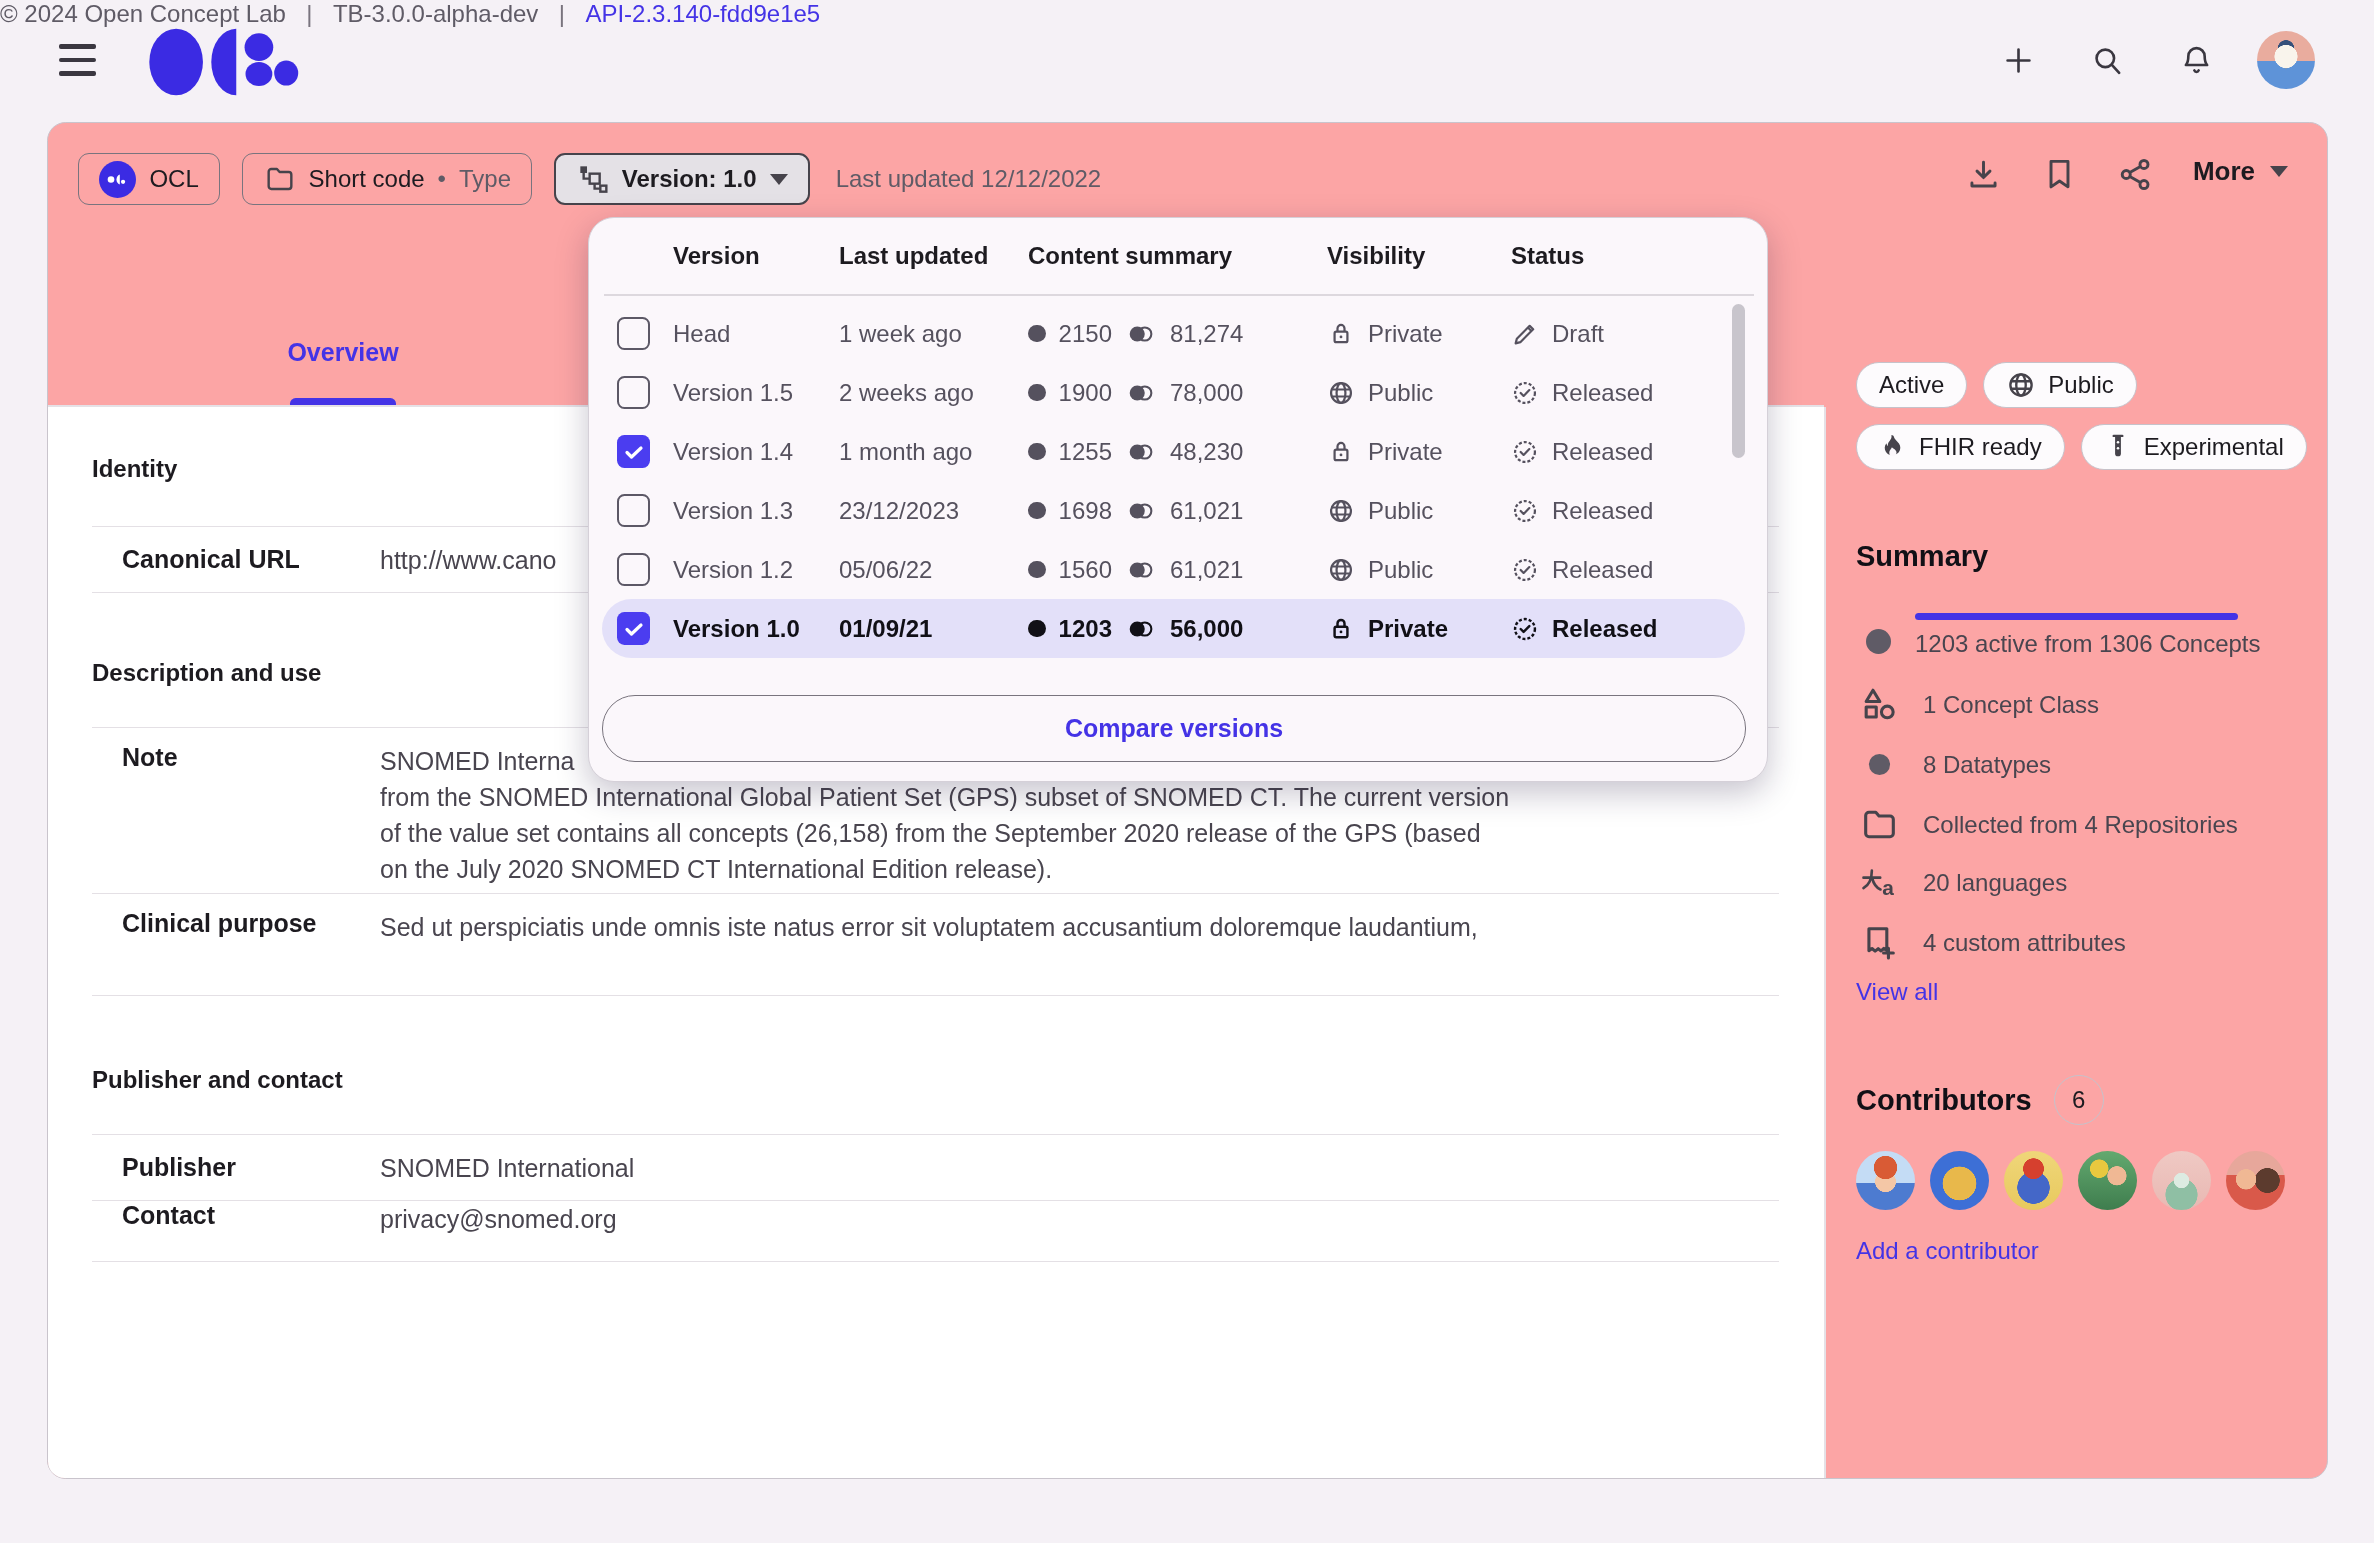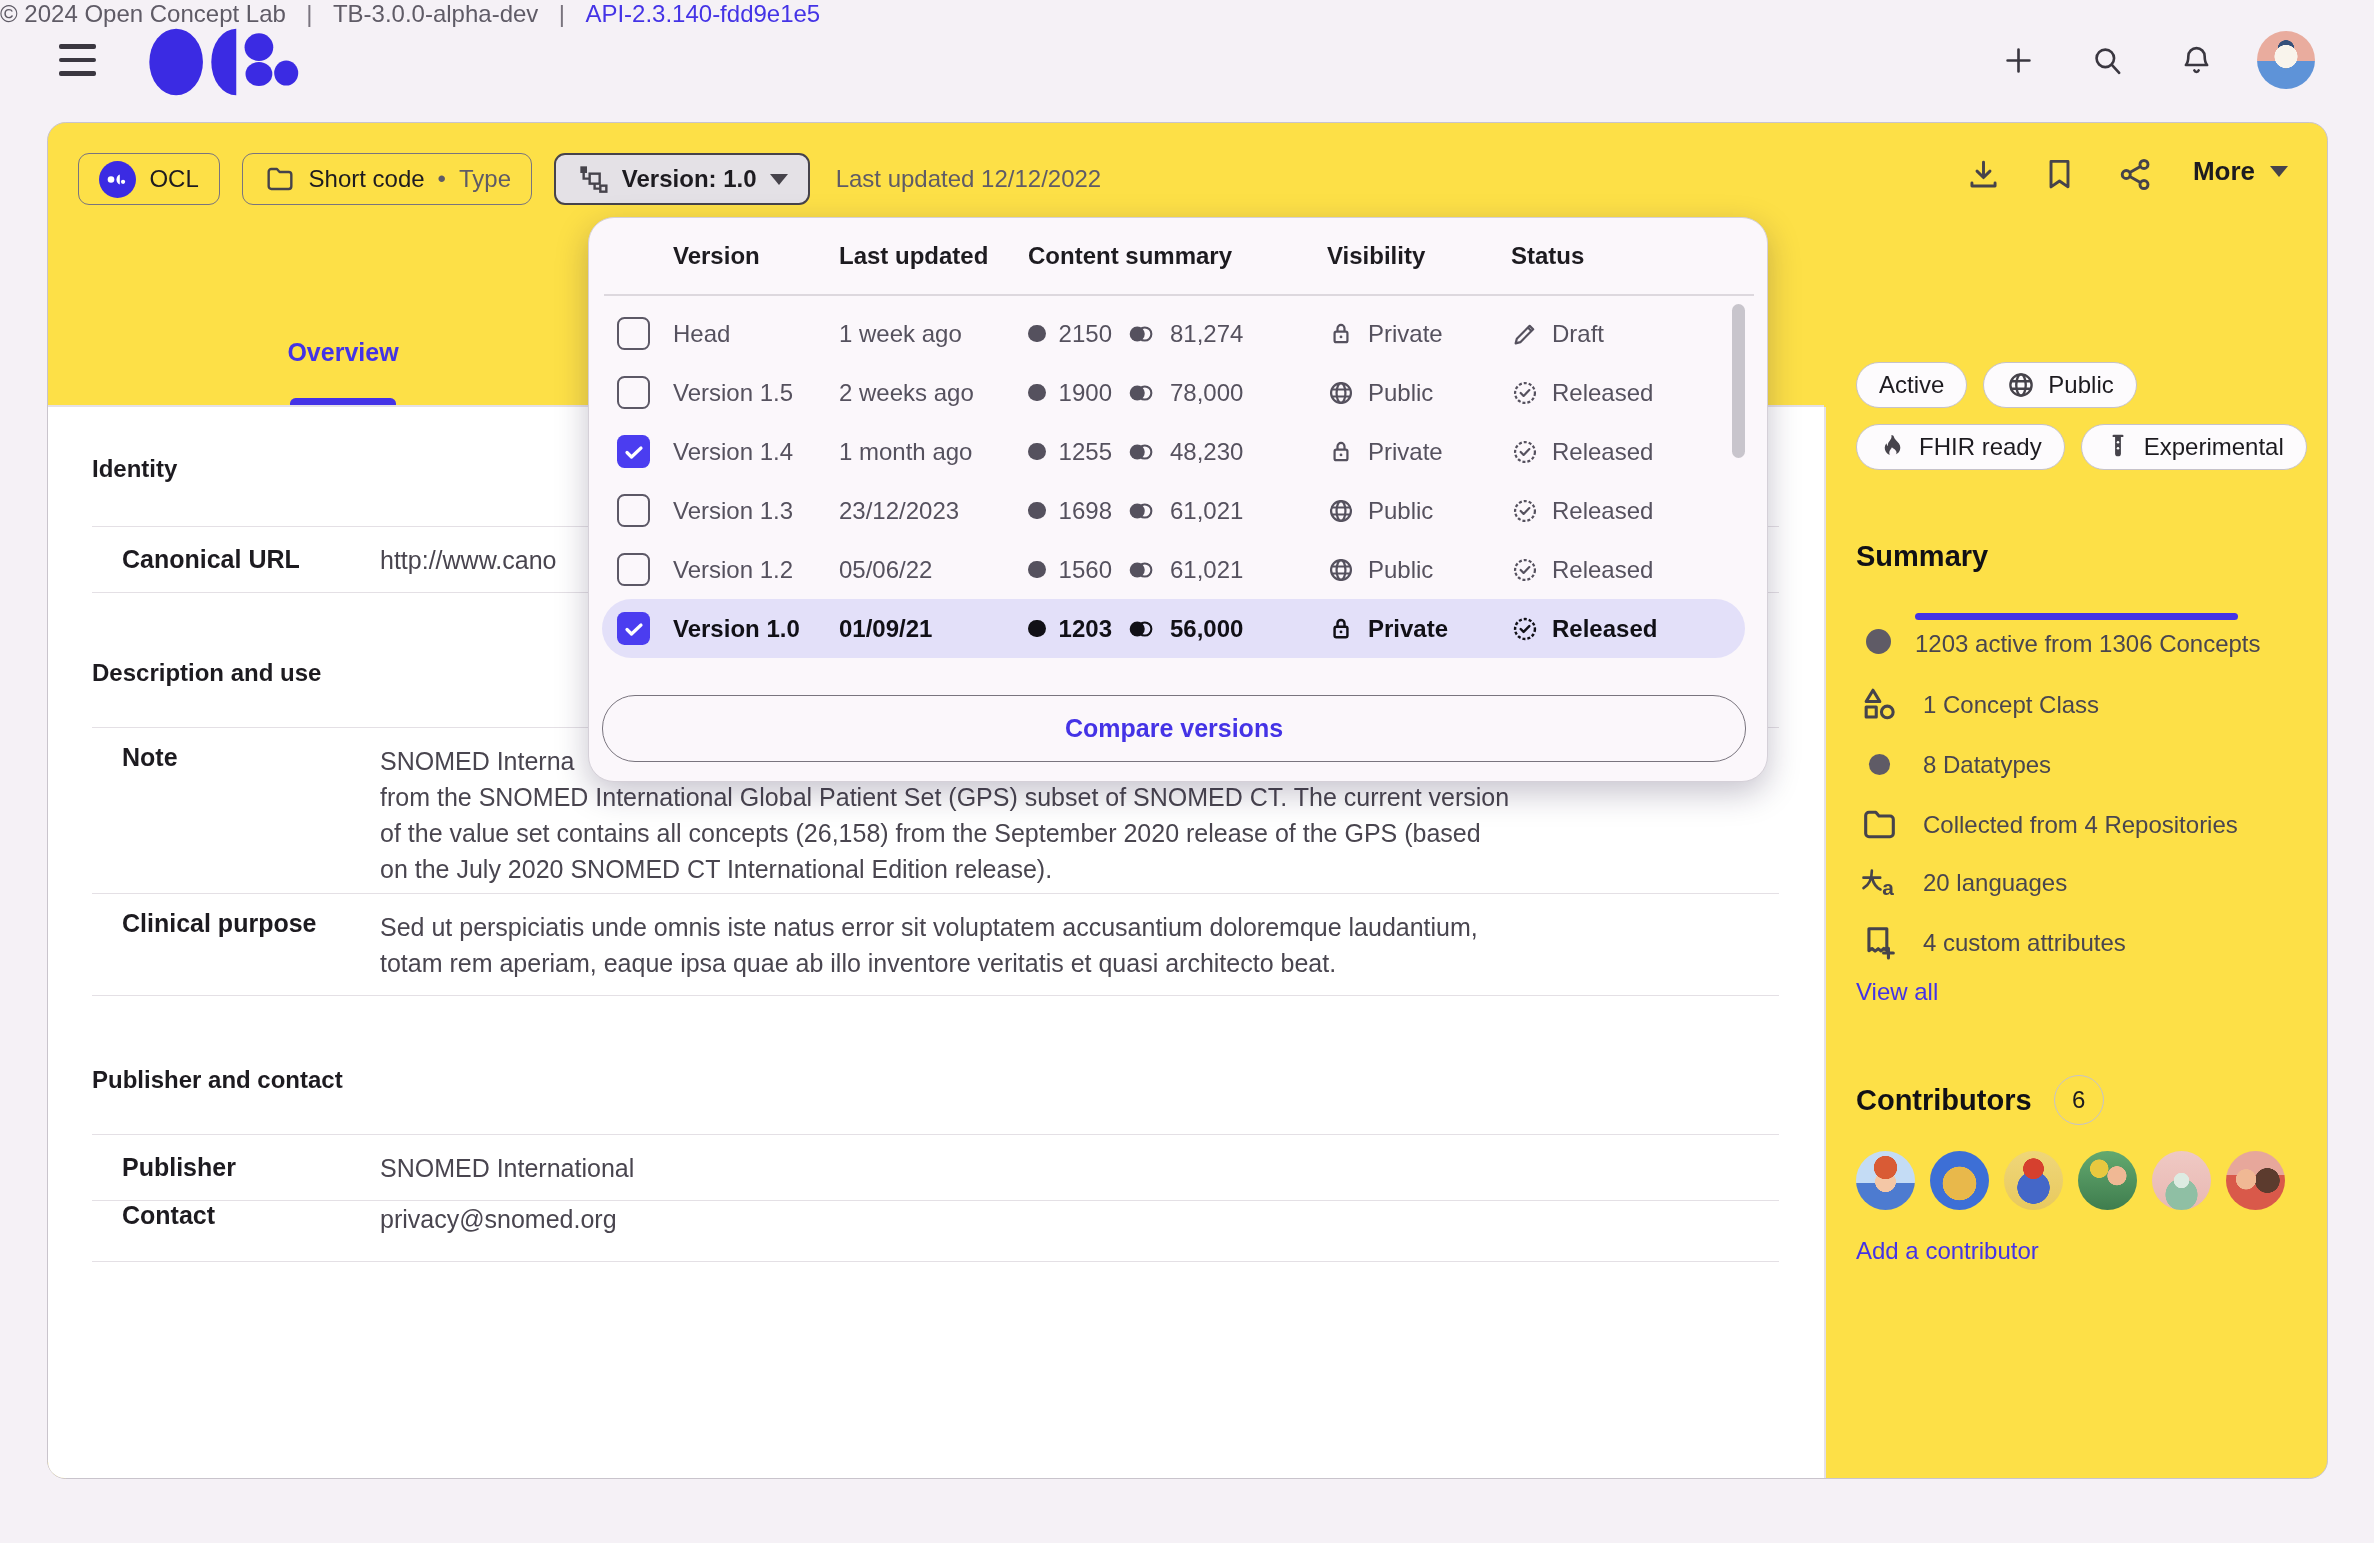--- a/index.html
+++ b/index.html
@@ -22,21 +22,21 @@
   .tb-ico { top:43px; width:35px; height:35px; cursor:pointer; }
   .avatar-main { left:2257px; top:31px; width:58px; height:58px; border-radius:50%;
     background:
       radial-gradient(circle at 50% 44%, #F9F4EC 26%, rgba(0,0,0,0) 27%),
       radial-gradient(circle at 50% 58%, #E8A13C 8%, rgba(0,0,0,0) 9%),
       radial-gradient(circle at 50% 30%, #35507A 16%, rgba(0,0,0,0) 17%),
       linear-gradient(180deg,#E9AC9E 52%, #5E93D8 52%);
     cursor:pointer; }
 
   
-  .card { left:47px; top:122px; width:2281px; height:1357px; background:#fde047;
+  .card { left:47px; top:122px; width:2281px; height:1357px; background:#fca5a5;
     border:1.9px solid #C9C4CC; border-radius:18.6px; }
   .content-bg { left:0; top:284px; width:1776px; height:1071px; background:#FFFFFF; border-bottom-left-radius:16.7px; }
   .vdivider { left:1776px; top:284px; width:1.9px; height:1071px; background:#E5E1E6; }
 
   
   .chip { display:inline-flex; align-items:center; gap:13px; height:52px; border:1.9px solid #79747E;
     border-radius:11px; padding:0 20.4px; font-size:24px; background:transparent; cursor:pointer; white-space:nowrap; }
   .chip .dim { color:#5F5B66; }
   .chip-version { background:#E4E1E6; border:2.8px solid #46434B; font-weight:bold; }
   .chips-row { left:30px; top:30px; display:flex; align-items:center; gap:22px; }
@@ -226,21 +226,20 @@
       <div>SNOMED Interna</div>
       <div>from the SNOMED International Global Patient Set (GPS) subset of SNOMED CT. The current version</div>
       <div>of the value set contains all concepts (26,158) from the September 2020 release of the GPS (based</div>
       <div>on the July 2020 SNOMED CT International Edition release).</div>
     </div>
   </div>
   <div class="abs row noline-top" style="top:771px; height:102px; align-items:flex-start; padding-top:15px;">
     <div class="row-label">Clinical purpose</div>
     <div class="row-value">
       <div>Sed ut perspiciatis unde omnis iste natus error sit voluptatem accusantium doloremque laudantium,</div>
-      <div>totam rem aperiam, eaque ipsa quae ab illo inventore veritatis et quasi architecto beat.</div>
     </div>
   </div>
 
   <div class="abs section-h" style="top:943px">Publisher and contact</div>
   <div class="abs row" style="top:1011px; height:67px; align-items:center;">
     <div class="row-label">Publisher</div>
     <div class="row-value">SNOMED International</div>
   </div>
   <div class="abs row noline-top" style="top:1078px; height:61px; align-items:flex-start;">
     <div class="row-label">Contact</div>

